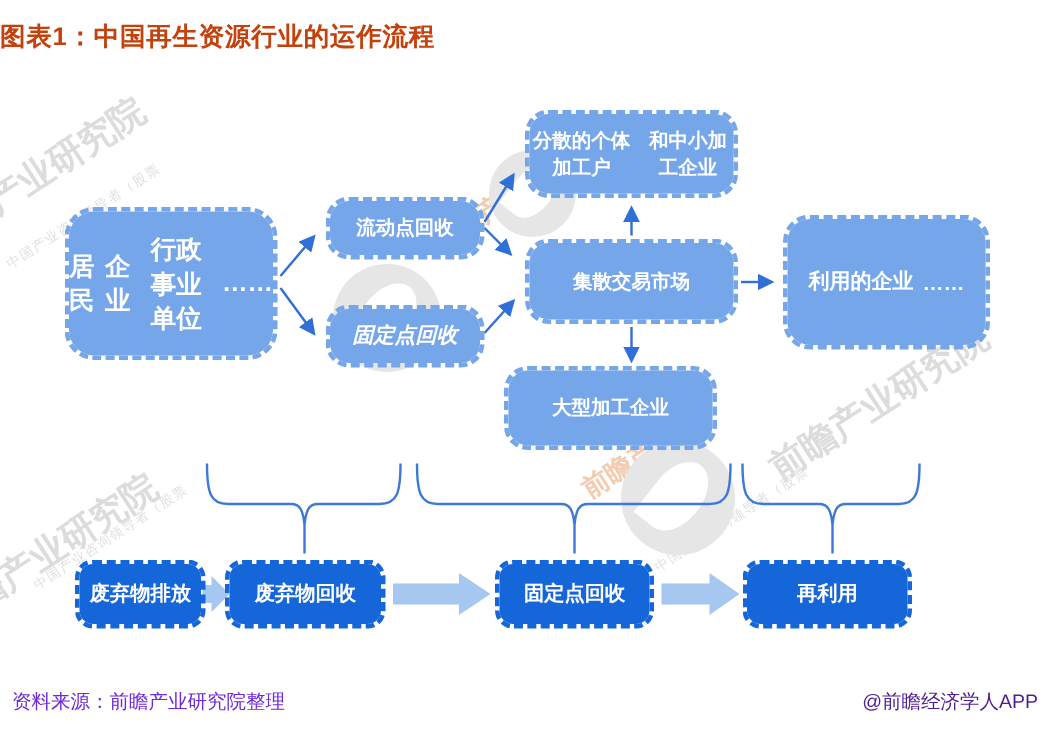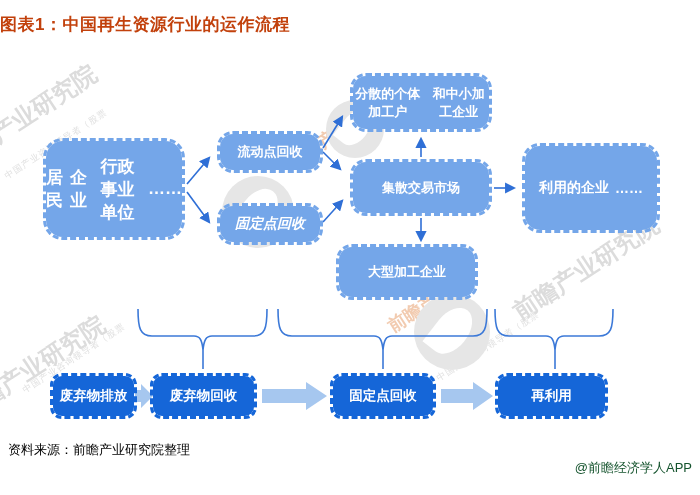--- a/index.html
+++ b/index.html
@@ -2,22 +2,22 @@
 <html><head>
 <meta charset="utf-8">
 <style>
   html,body{margin:0;padding:0;}
   body{font-family:"Liberation Sans","DejaVu Sans",sans-serif;background:#fff;}
   #stage{position:relative;width:700px;height:495px;background:#fff;overflow:hidden;}
 
   
   .title{position:absolute;top:13px;left:0;width:700px;
          font-size:17px;font-weight:bold;color:#c2410c;letter-spacing:.5px;z-index:4;}
-  .footer-left{position:absolute;left:8px;top:441px;font-size:13px;color:#000000;z-index:4;font-family:Liberation Serif, serif;}
-  .footer-right{position:absolute;right:8px;top:459px;font-size:13px;color:#14532d;z-index:4;}
+  .footer-left{position:absolute;left:8px;top:459px;font-size:13px;color:#6d28d9;z-index:4;font-family:Liberation Serif, serif;}
+  .footer-right{position:absolute;right:8px;top:459px;font-size:13px;color:#4c1d95;z-index:4;}
 
   
   .wm{position:absolute;z-index:1;transform:rotate(-33deg);font-weight:bold;white-space:nowrap;}
   .wm-gray{color:#dcdcdc;}
   .wm-orange{color:#f2cbb0;}
   .wm-big{font-size:24px;}
   .wm-mid{font-size:18px;}
   .wm-small{font-size:9px;font-weight:normal;color:#e0e0e0;letter-spacing:1px;}
   .wm-circle{position:absolute;z-index:1;border-radius:50%;background:#e6e6e6;}
   .wm-circle .flame{position:absolute;left:28%;top:14%;width:44%;height:68%;

